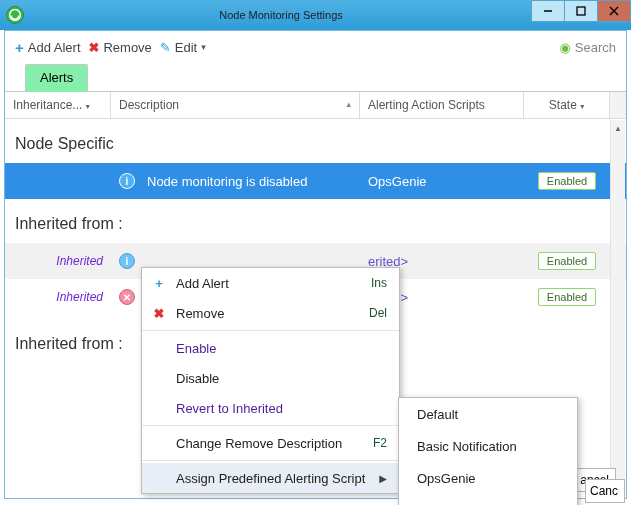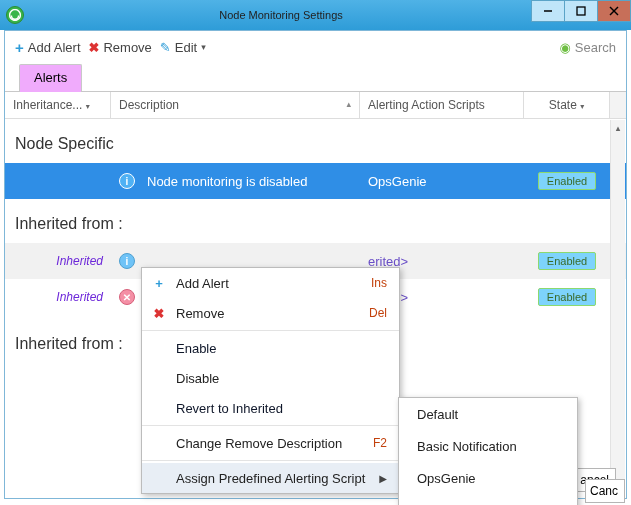--- a/index.html
+++ b/index.html
@@ -35,21 +35,21 @@
   .tb-plus { color: #2e9cd8; font-weight: bold; font-size: 15px; }
   .tb-x { color: #d33; font-weight: bold; font-size: 13px; }
   .tb-pencil { color: #2e9cd8; }
   .dropdown-caret { font-size: 9px; color: #555; }
   .toolbar .spacer { flex: 1; }
   .search-box { display: flex; align-items: center; gap: 4px; color: #888; font-size: 13px; }
   .search-icon { color: #6fbf44; font-size: 13px; }
 
   .tabs { display: flex; padding-left: 14px; height: 28px; }
   .tab { padding: 5px 14px 4px; font-size: 13px; color: #8b8b8b; border: 1px solid transparent; border-bottom: none; }
-  .tab.active { background: #f0abfc; border-color: #c8c8c8; color: #000; border-radius: 2px 2px 0 0; position: relative; top: 1px; }
+  .tab.active { background: #86efac; border-color: #c8c8c8; color: #000; border-radius: 2px 2px 0 0; position: relative; top: 1px; margin-left: 6px; }
   .tab-underline { height: 1px; background: #c8c8c8; }
 
   .grid-area { position: relative; height: calc(100% - 62px); overflow: visible; }
   .grid-header { display: flex; background: #fff; border-bottom: 1px solid #ddd;
     font-size: 12px; color: #555; }
   .gh-cell { padding: 6px 8px; border-right: 1px solid #ddd; }
   .gh-inherit { width: 106px; }
   .gh-desc { flex: 1; position: relative; }
   .gh-desc .sortmark { position: absolute; right: 8px; top: 7px; font-size: 9px; color: #888; }
   .gh-action { width: 164px; }
@@ -68,39 +68,39 @@
   .c-inherit { width: 106px; text-align: right; font-style: italic; color: #6d28d9; font-size: 12px; }
   .row.sel .c-inherit { color: #fff; }
   .c-icon { width: 28px; text-align: center; }
   .icon-info { display:inline-flex; width:16px; height:16px; border-radius:50%; background:#4fb1f4; color:#fff; align-items:center; justify-content:center; font-size:10px; font-weight:bold; border:1px solid #fff; }
   .row.alt .icon-info { background:#6fc3f7; border-color:#4fa0d0; }
   .icon-err { display:inline-flex; width:16px; height:16px; border-radius:50%; background:#f48fa5; color:#fff; align-items:center; justify-content:center; font-size:10px; font-weight:bold; border:1px solid #d6607a; }
   .c-desc { flex: 1; }
   .c-action { width: 164px; }
   .c-state { width: 86px; text-align: center; }
   .c-scroll { width: 16px; }
-  .enabled-badge { display:inline-block; background:#7dd3fc; border:1px solid #8cd96f; color:#3a6b2a;
+  .enabled-badge { display:inline-block; background:#ffffff; border:1px solid #8cd96f; color:#3a6b2a;
     font-size:11px; padding:2px 8px; border-radius:2px; }
   .inherited-link { color: #6a4fc7; }
 
   .scrollbar-track { position:absolute; right:1px; top:28px; bottom:2px; width:15px; background:#f3f3f3;
     border-left:1px solid #e2e2e2; }
   .sb-arrow { height:16px; display:flex; align-items:center; justify-content:center; font-size:9px; color:#666; }
 
   .footer-buttons { position: absolute; bottom: 6px; right: 10px; display:flex; gap:6px; }
   .btn { background:#fff; border:1px solid #b5b5b5; padding:4px 18px; font-size:12px; }
 
   .context-menu { position:absolute; background:#fff; border:1px solid #bcbcbc;
     box-shadow:2px 2px 6px rgba(0,0,0,0.25); font-size:13px; color:#222; min-width:245px; }
   .cm-main { left:136px; top:236px; z-index:5; }
   .cm-item { display:flex; align-items:center; height:30px; padding:0 12px 0 8px; gap:8px; position:relative; }
   .cm-item .cm-icon { width:18px; text-align:center; }
   .cm-item .cm-label { flex:1; }
-  .cm-item .cm-shortcut { color:#c2410c; font-size:12px;text-align:center; }
-  .cm-item.disabled { color:#0f172a; }
+  .cm-item .cm-shortcut { color:#14532d; font-size:12px;text-align:center; }
+  .cm-item.disabled { color:#4c1d95; }
   .cm-sep { height:1px; background:#e3e3e3; margin:2px 0; }
   .cm-item.hi { background:#e8eef5; }
   .cm-item .sub-caret { font-size:10px; color:#444; margin-left:6px; }
 
   .cm-sub { left:378px; top:430px; min-width:180px; z-index:6; }
   .cm-item.sub { height:32px; padding-left:18px; }
 </style>
 </head>
 <body>
 

